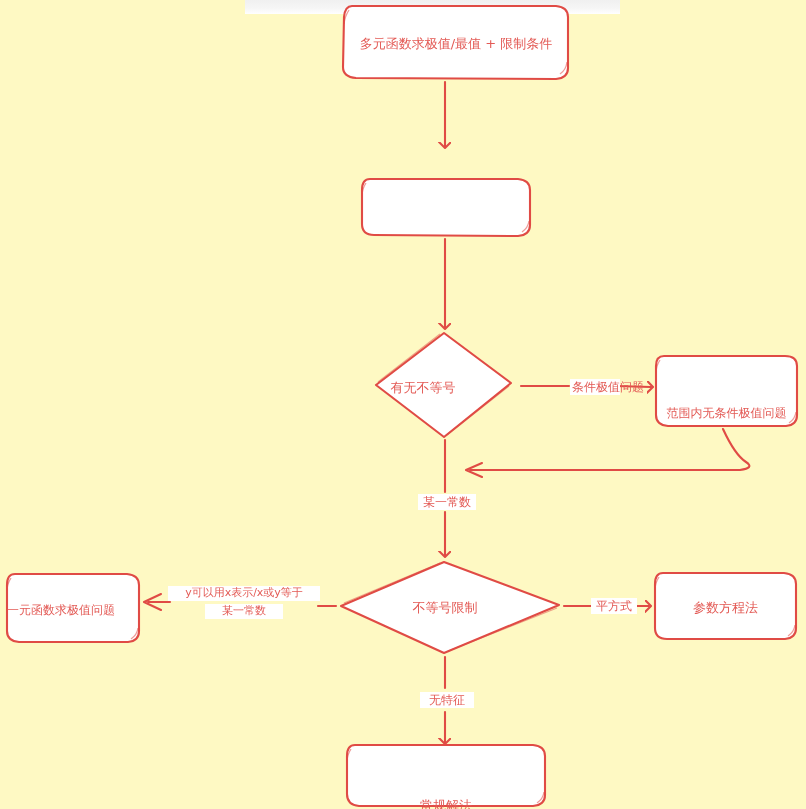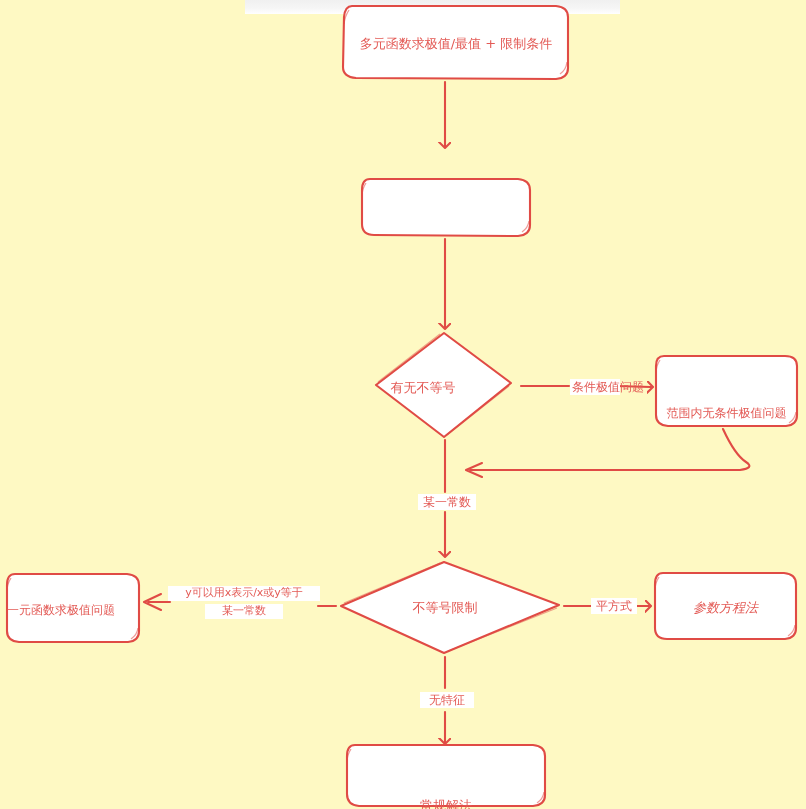--- a/index.html
+++ b/index.html
@@ -163,21 +163,21 @@
 
 
   <div class="node-label" style="left:357px; top:378px; width:132px;">有无不等号</div>
 
   <div class="node-label" style="left:654px; top:404px; width:145px; font-size:12px;">范围内无条件极值问题</div>
 
   <div class="node-label" style="left:379px; top:598px; width:132px;">不等号限制</div>
 
   <div class="node-label" style="left:7px; top:601px; width:106px; font-size:12px;">一元函数求极值问题</div>
 
-  <div class="node-label" style="left:655px; top:598px; width:141px;font-style:italic;">参数方程法</div>
+  <div class="node-label" style="left:655px; top:598px; width:141px;">参数方程法</div>
 
   <div class="node-label" style="left:347px; top:768px; width:198px;margin-top:28px;">常规解法</div>
 
   <div class="edge-label" style="left:570px; top:379px; width:46px;">条件极值问题</div>
 
   <div class="edge-label" style="left:418px; top:494px; width:54px;">某一常数</div>
 
   <div class="edge-label small" style="left:168px; top:586px; width:148px;">y可以用x表示/x或y等于</div>
   <div class="edge-label small" style="left:205px; top:604px; width:74px;">某一常数</div>
 

